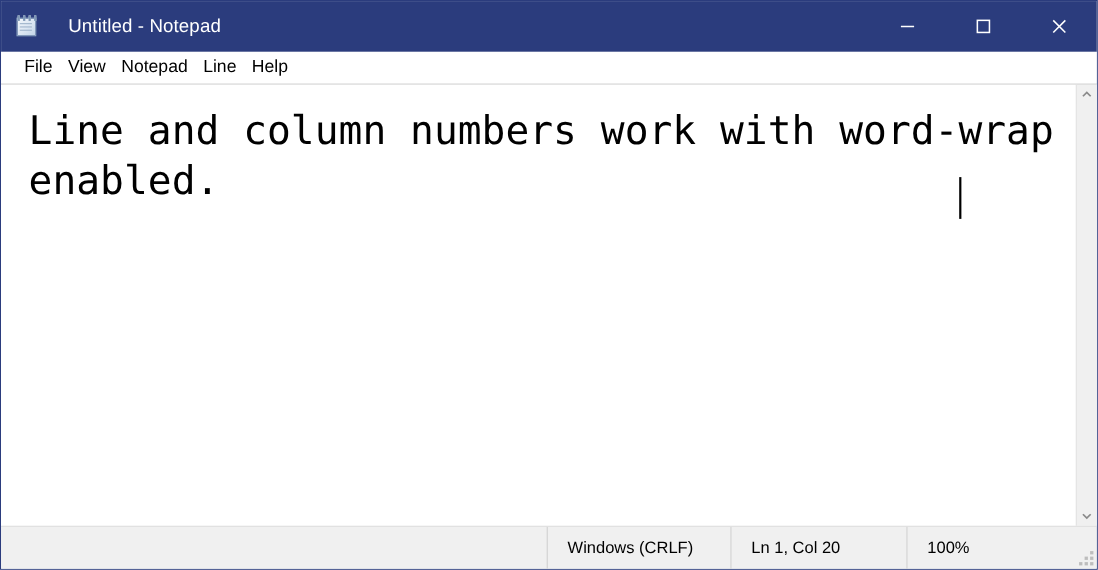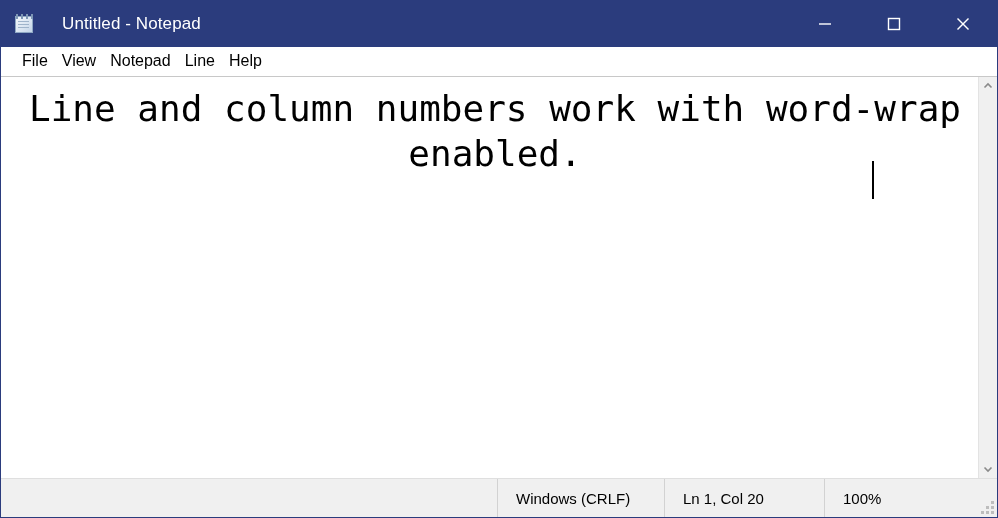--- a/index.html
+++ b/index.html
@@ -150,23 +150,22 @@
     padding: 6px 0 0 11px;
     box-sizing: border-box;
   }
   #document-text {
     font-family: "DejaVu Sans Mono", monospace;
     font-size: 36px;
     line-height: 45px;
     color: #000000;
     white-space: pre-wrap;
     word-break: break-word;
-    margin: 3px;
+    margin: 14px;
     letter-spacing: 0px;
-    text-align: center;
   }
   
   #text-caret {
     position: absolute;
     left: 871px;
     top: 84px;
     width: 2px;
     height: 38px;
     background: #000000;
   }

